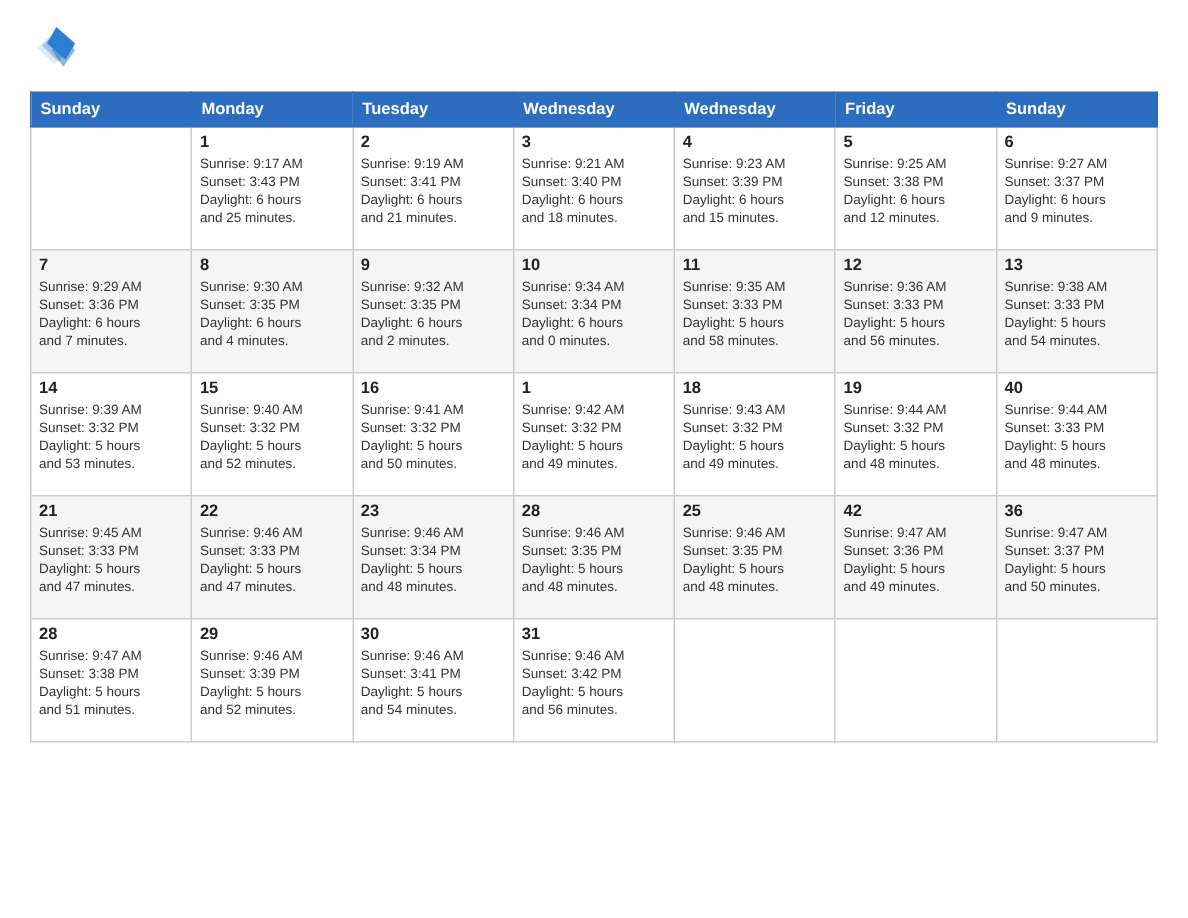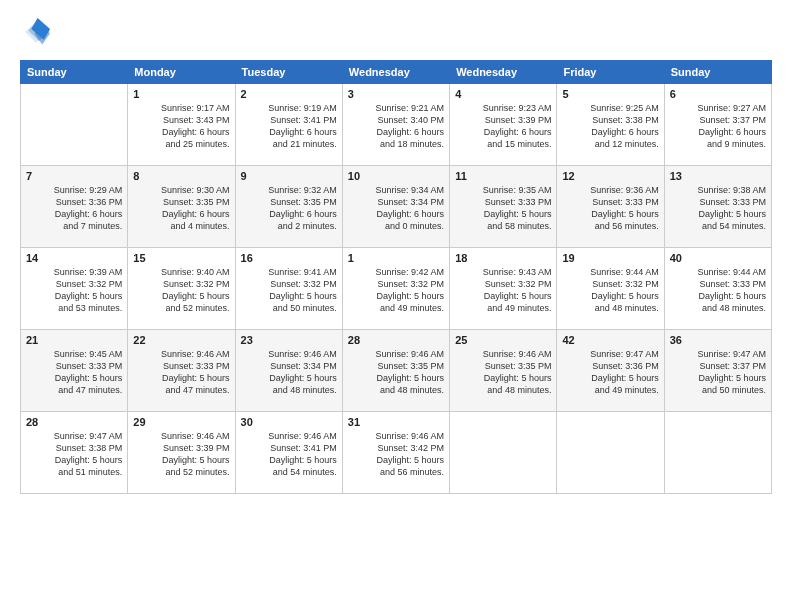--- a/index.html
+++ b/index.html
@@ -75,21 +75,20 @@
       font-weight: bold;
       font-size: 11px;
       color: #222;
       display: block;
       margin-bottom: 2px;
     }
     .day-info {
       font-size: 9px;
       color: #333;
       line-height: 1.35;
-      text-align: right;
     }
     .empty-cell {
       background: #fff !important;
     }
   </style>
 </head>
 <body>
 
 <div class="page">
   <div class="header">

